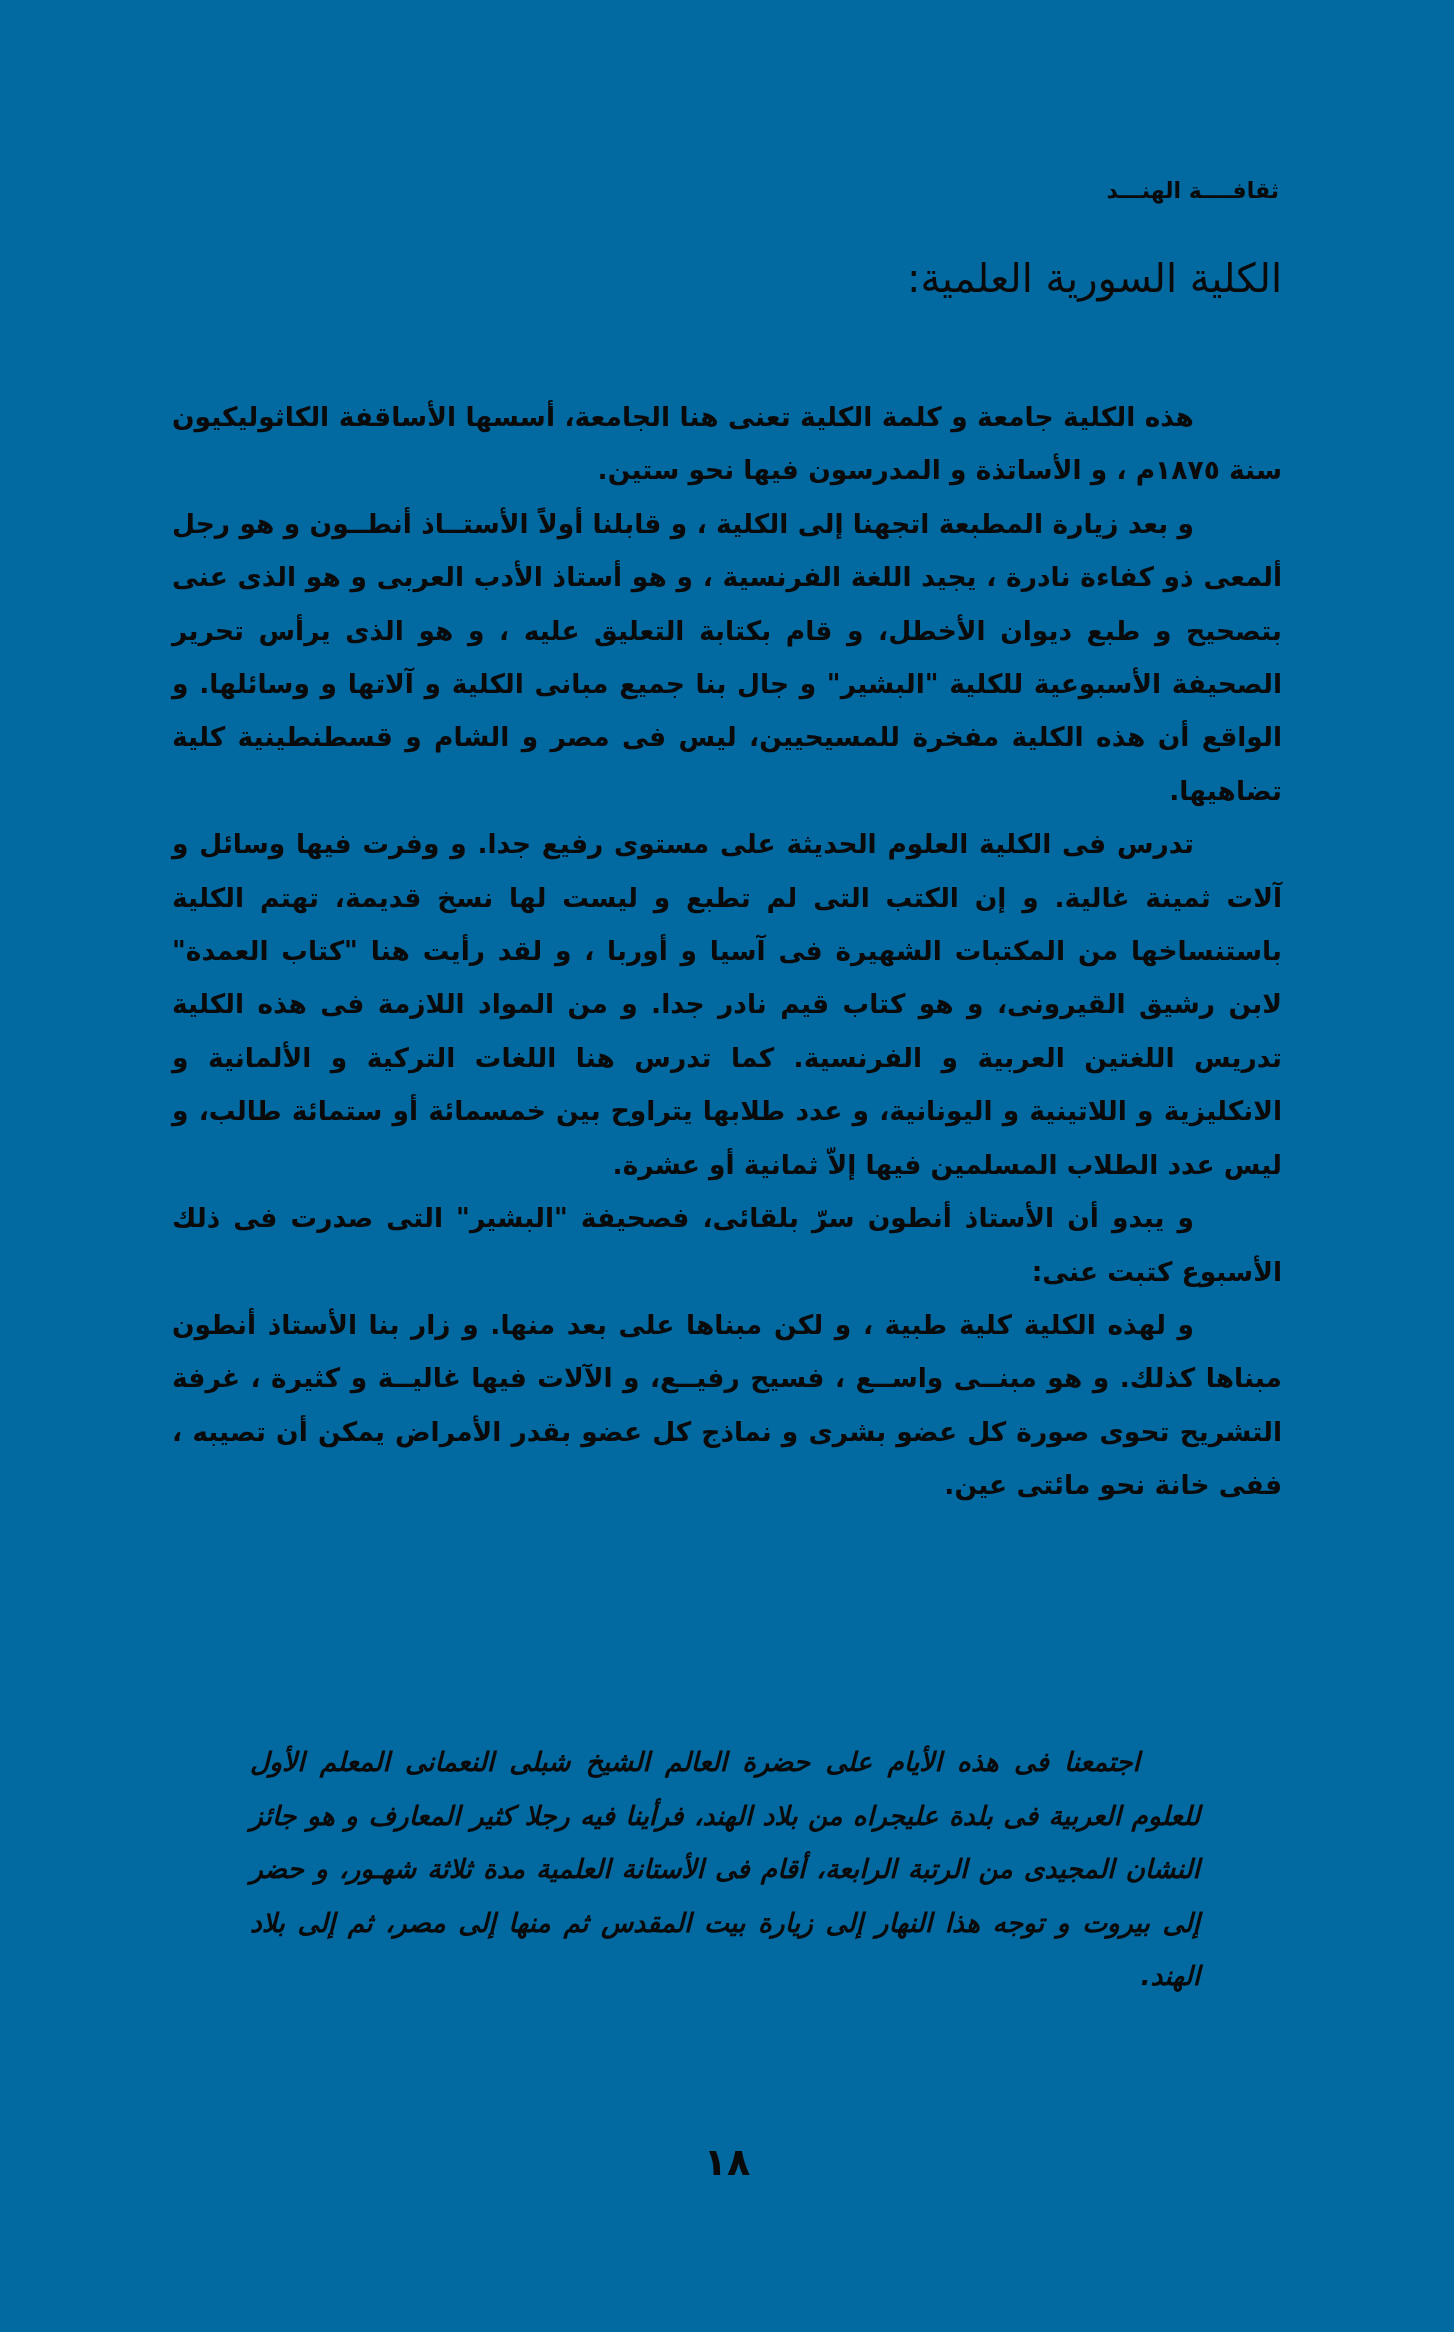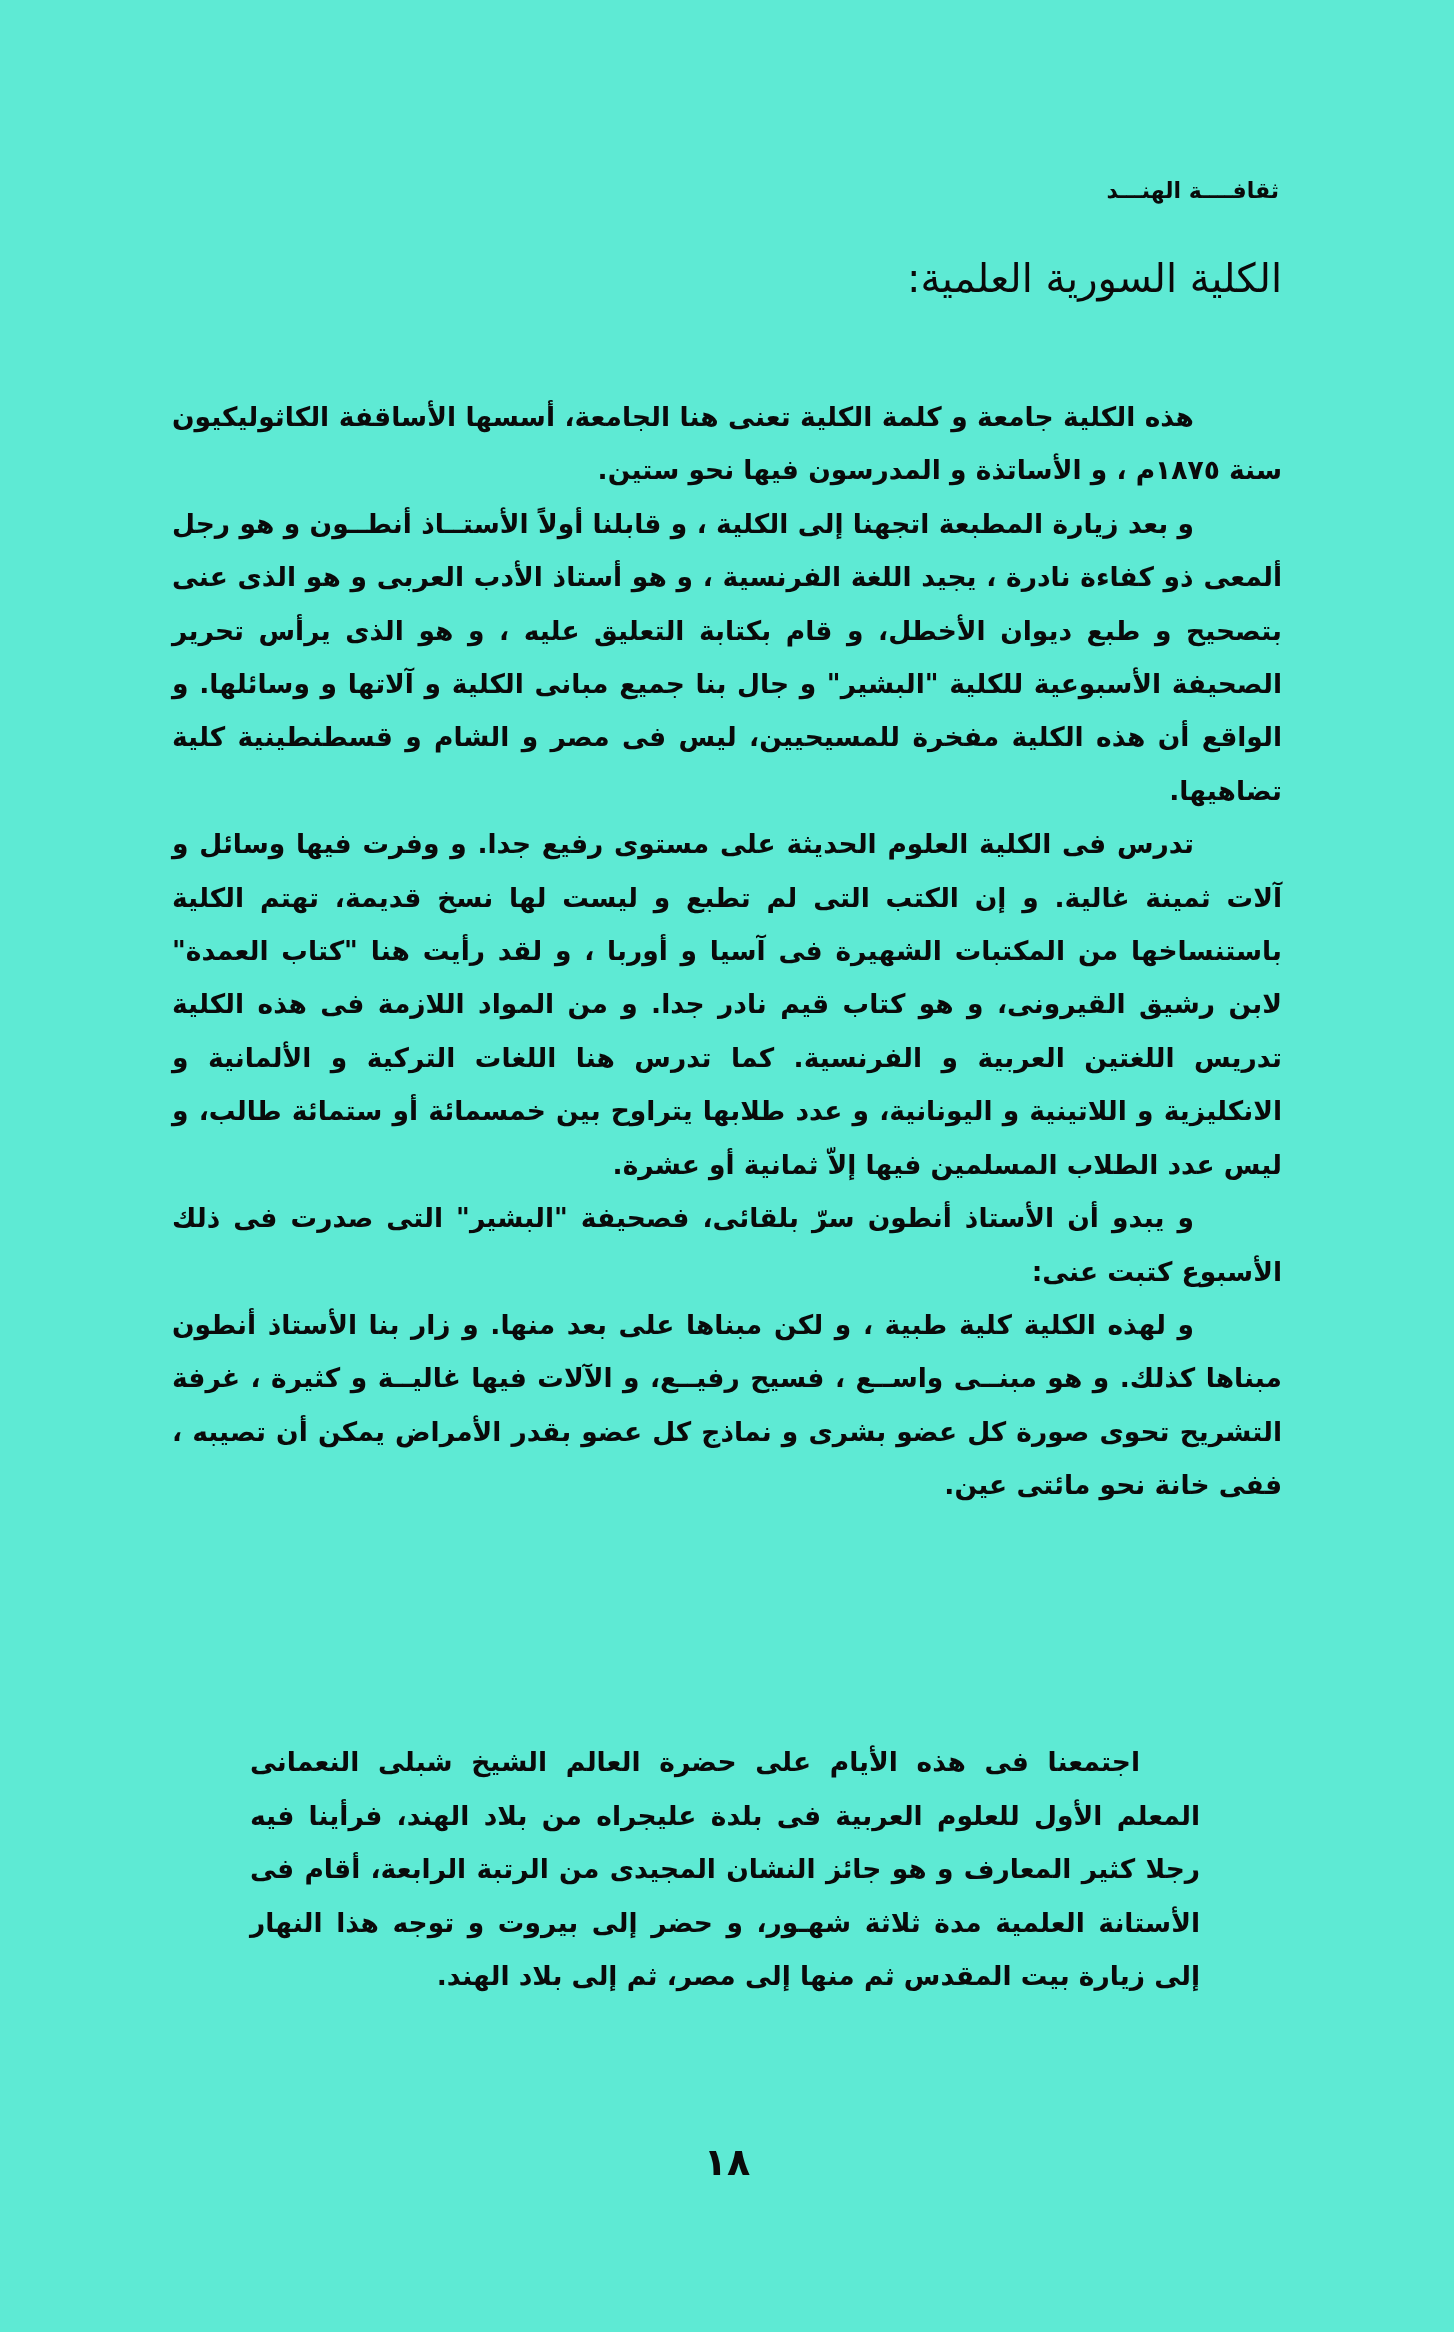--- a/index.html
+++ b/index.html
@@ -12,21 +12,21 @@
       height: 2332px;
       position: relative;
       overflow: hidden;
       color: #0a0a0a;
       font-family: "DejaVu Sans", "Liberation Sans", sans-serif;
     }
     .page {
       position: absolute;
       left: 0; top: 0;
       width: 1454px; height: 2332px;
-      background: #5eead4;
+      background: #0369a1;
     }
     .running-header {
       position: absolute;
       top: 178px;
       right: 175px;
       font-size: 22px;
       font-weight: bold;
       letter-spacing: 1px;
       direction: rtl;
     }
@@ -58,20 +58,21 @@
     .quote-text {
       position: absolute;
       top: 1735px;
       left: 250px;
       width: 950px;
       direction: rtl;
       text-align: justify;
       text-align-last: right;
       font-size: 26.5px;
       font-weight: bold;
+      font-style: italic;
       line-height: 53.6px;
     }
     .quote-text p {
       margin: 0;
       text-indent: 60px;
     }
     .page-number {
       position: absolute;
       top: 2140px;
       left: 0;

